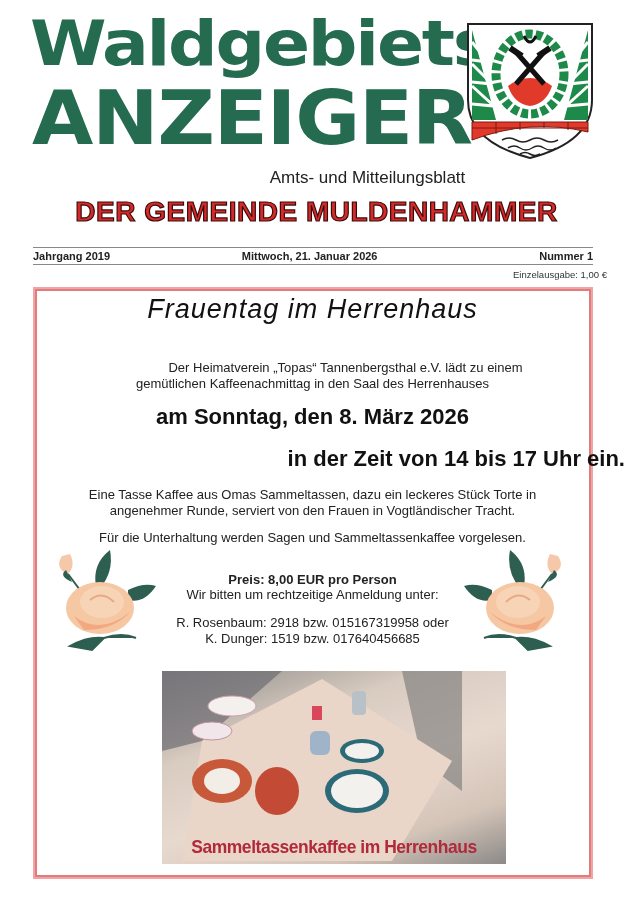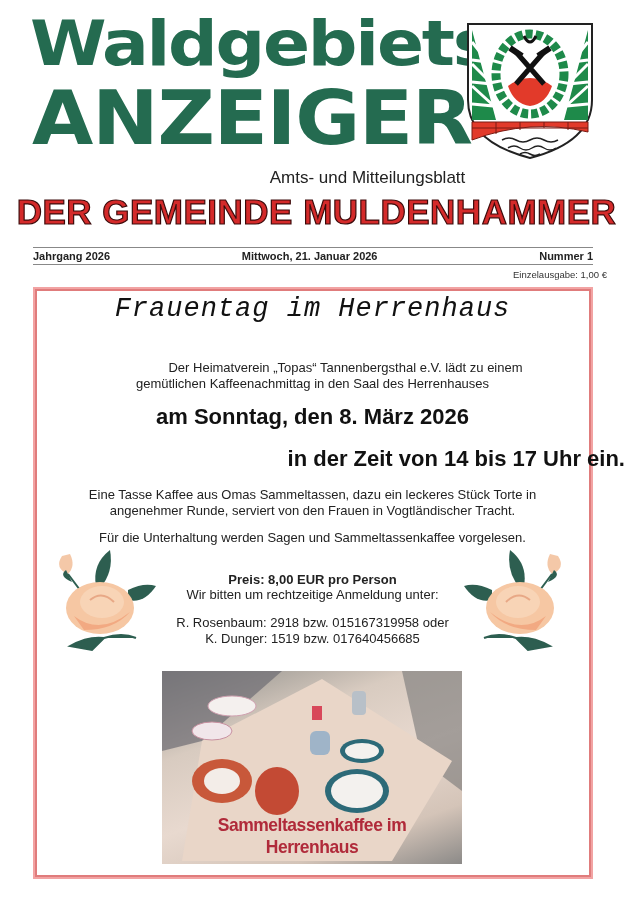--- a/index.html
+++ b/index.html
@@ -5,35 +5,35 @@
   html, body { margin:0; padding:0; }
   body { width:625px; height:897px; background:#ffffff; position:relative; overflow:hidden; font-family:"Liberation Sans", sans-serif; color:#111; }
   .abs { position:absolute; }
 
   
   .mast-title1 { left:30px; top:12px; font-family:"DejaVu Sans", sans-serif; font-weight:bold; font-size:62px; line-height:64px; color:#246b50; letter-spacing:-2px; transform:scaleX(1.12); transform-origin:left top; }
   .mast-title2 { left:32px; top:80px; font-family:"DejaVu Sans", sans-serif; font-weight:bold; font-size:74px; line-height:76px; color:#246b50; letter-spacing:-1px; transform:scaleX(1.07); transform-origin:left top; }
   .crest { left:466px; top:22px; width:128px; height:138px; }
 
   .subtitle { left:0; width:625px; top:168px; text-align:center; font-family:"Liberation Sans", sans-serif; font-size:17px; color:#222; padding-left:110px; box-sizing:border-box; }
-  .municipality { left:0; width:625px; top:194px; text-align:center; font-family:"Liberation Sans", sans-serif; font-weight:bold; font-size:35px; line-height:36px; color:#d42a2a; letter-spacing:0.5px; -webkit-text-stroke:1.2px #3a0a0a; padding-left:8px; box-sizing:border-box; }
+  .municipality { left:0; width:625px; top:194px; text-align:center; font-family:"Liberation Sans", sans-serif; font-weight:bold; font-size:28px; line-height:36px; color:#d42a2a; letter-spacing:0.5px; -webkit-text-stroke:1.2px #3a0a0a; padding-left:8px; box-sizing:border-box; }
 
   .rule { left:33px; width:560px; height:1px; background:#888; }
   .issue-row { left:33px; width:560px; top:250px; font-size:11px; font-weight:bold; color:#222; display:flex; justify-content:space-between; }
   .price-line { right:18px; top:269px; font-size:9.5px; color:#333; }
 
   
   .frame { left:33px; top:287px; width:560px; height:592px; border:2px solid #f2a3a3; box-shadow: inset 2px 2px 0 #e07c7c, inset -2px -2px 0 #e07c7c; box-sizing:border-box; }
 
-  .headline { left:0; width:625px; top:294px; text-align:center; font-family:Liberation Mono, monospace; font-style:italic; font-size:27px; color:#111; letter-spacing:1px; }
+  .headline { left:0; width:625px; top:294px; text-align:center; font-family:Liberation Sans, sans-serif; font-style:italic; font-size:27px; color:#111; letter-spacing:1px; }
   .p { left:0; width:625px; text-align:center; font-size:13px; line-height:16px; color:#222; }
   .big { left:0; width:625px; text-align:center; font-weight:bold; font-size:22px; color:#111; }
 
   .rose { width:112px; height:110px; }
-  .photo { left:162px; top:671px; width:300px; height:193px; background:linear-gradient(160deg,#8a8a86 0%,#d8cbc0 30%,#e8d9cf 55%,#d4c4b8 80%,#8c8a88 100%); overflow:hidden; }
+  .photo { left:162px; top:671px; width:344px; height:193px; background:linear-gradient(160deg,#8a8a86 0%,#d8cbc0 30%,#e8d9cf 55%,#d4c4b8 80%,#8c8a88 100%); overflow:hidden; }
   .photo-caption { left:0; right:0; bottom:6px; text-align:center; font-family:"Liberation Sans", sans-serif; font-weight:bold; font-size:19px; color:#b02a3a; letter-spacing:-0.5px; transform:scaleX(0.92); }
 </style>
 </head>
 <body>
 
 <div class="abs mast-title1">Waldgebiets</div>
 <div class="abs mast-title2">ANZEIGER</div>
 
 <svg class="abs crest" viewBox="0 0 128 138">
   <path d="M2 2 H126 V78 Q126 120 64 136 Q2 120 2 78 Z" fill="#fff" stroke="#222" stroke-width="2"></path>
@@ -55,21 +55,21 @@
   <path d="M6 106 H122 M30 100 V112 M54 100 V108 M78 100 V106 M102 100 V108" stroke="#7a1a12" stroke-width="1"></path>
 
   <path d="M36 118 q7 -4 14 0 t14 0 t14 0 t14 0 M42 126 q6 -4 12 0 t12 0 t12 0 t12 0 M54 132 q5 -3 10 0 t10 0" stroke="#222" stroke-width="1.5" fill="none"></path>
 </svg>
 
 <div class="abs subtitle">Amts- und Mitteilungsblatt</div>
 <div class="abs municipality">DER GEMEINDE MULDENHAMMER</div>
 
 <div class="abs rule" style="top:247px;"></div>
 <div class="abs issue-row">
-  <span>Jahrgang 2026</span>
+  <span>Jahrgang 2019</span>
   <span style="margin-left:-30px;">Mittwoch, 21. Januar 2026</span>
   <span>Nummer 1</span>
 </div>
 <div class="abs rule" style="top:264px;"></div>
 <div class="abs price-line">Einzelausgabe: 1,00 €</div>
 
 <div class="abs frame"></div>
 
 <div class="abs headline">Frauentag im Herrenhaus</div>
 

